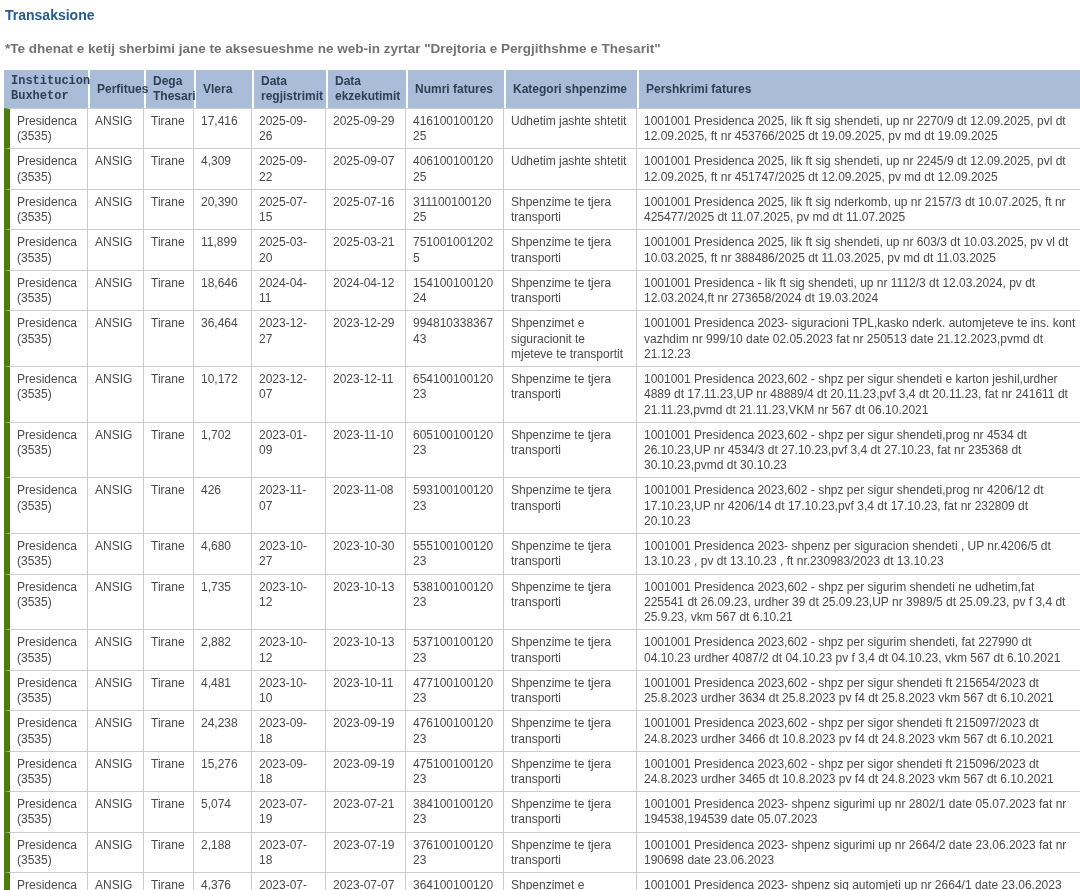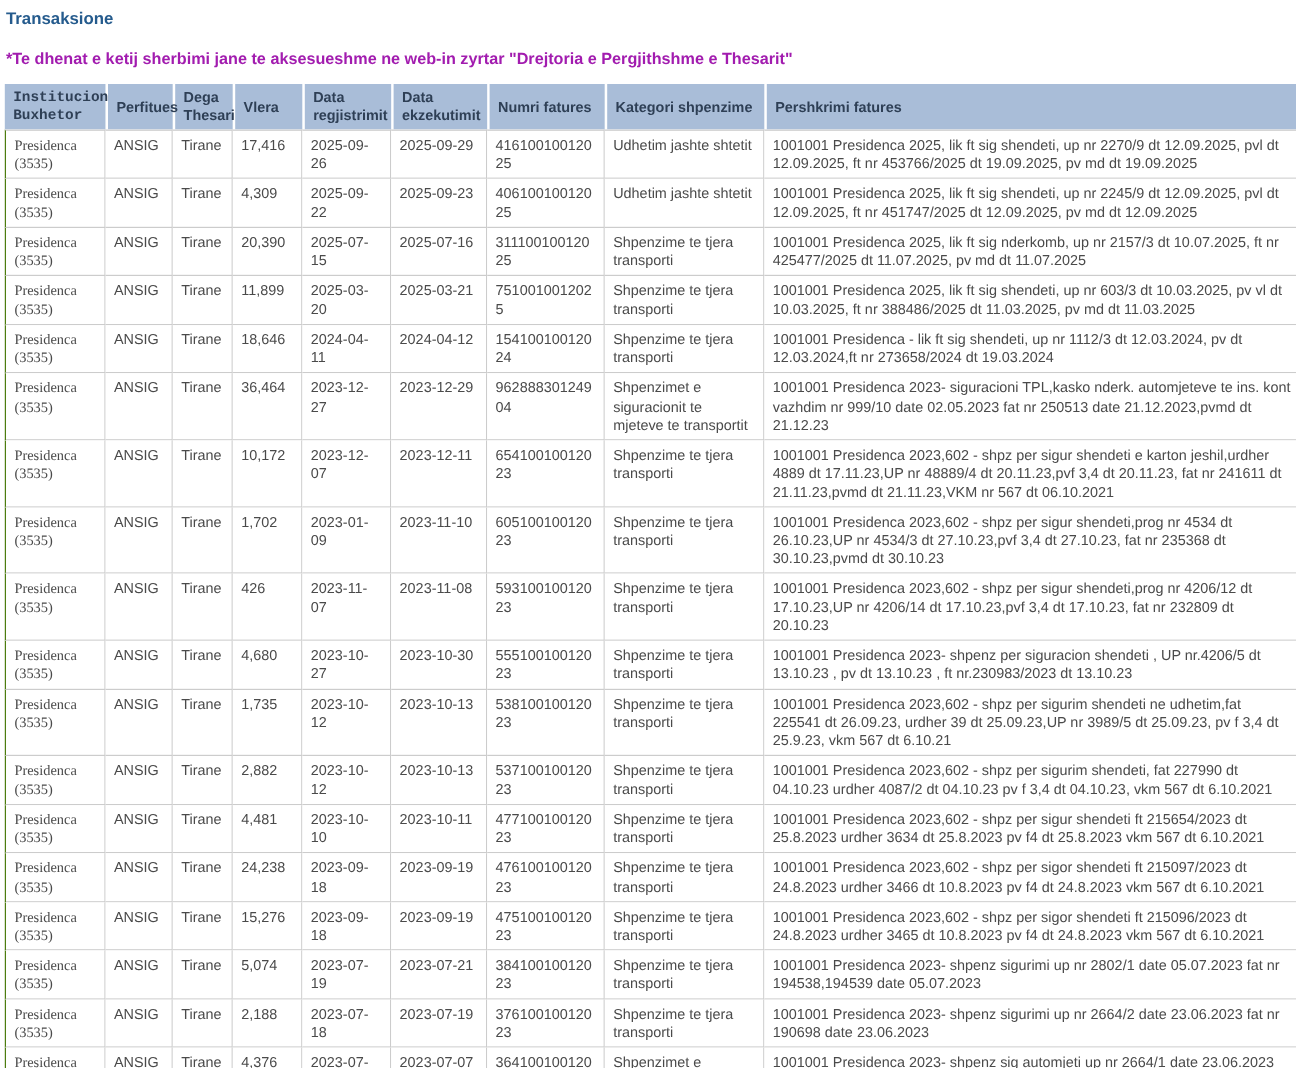--- a/index.html
+++ b/index.html
@@ -12,21 +12,21 @@
   .page { padding: 5px 0 0 4px; }
   .page-title {
     font-size: 14px;
     font-weight: bold;
     color: #255b8d;
     margin: 2px 12px 18px 1px;
   }
   .page-note {
     font-size: 13.5px;
     font-weight: bold;
-    color: #a21caf;
+    color: #737373;
     margin: 0 0 14px 1px;
   }
   table.tx-table {
     width: 1080px;
     table-layout: fixed;
     border-collapse: separate;
     border-spacing: 0;
     font-size: 12px;
     color: #4a4a4a;
   }
@@ -45,21 +45,21 @@
   table.tx-table td {
     vertical-align: top;
     text-align: left;
     padding: 5px 7px 4px 7px;
     line-height: 1.27;
     border-right: 1px solid #cccccc;
     border-bottom: 1px solid #cccccc;
     background: #ffffff;
     word-wrap: break-word;
   }
-  table.tx-table td:first-child { border-left: 1px solid #4d7c0f; font-family: Liberation Serif, serif; }
+  table.tx-table td:first-child { border-left: 6px solid #4d7c0f; }
   table.tx-table tbody tr:first-child td { border-top: 1px solid #cccccc; }
 </style>
 </head>
 <body>
 
 <div class="page">
   <div class="page-title">Transaksione</div>
   <div class="page-note">*Te dhenat e ketij sherbimi jane te aksesueshme ne web-in zyrtar "Drejtoria e Pergjithshme e Thesarit"</div>
 
   <table class="tx-table">
@@ -98,21 +98,21 @@
           <td>41610010012025</td>
           <td>Udhetim jashte shtetit</td>
           <td>1001001 Presidenca 2025, lik ft sig shendeti, up nr 2270/9 dt 12.09.2025, pvl dt 12.09.2025, ft nr 453766/2025 dt 19.09.2025, pv md dt 19.09.2025</td>
         </tr>
         <tr>
           <td>Presidenca (3535)</td>
           <td>ANSIG</td>
           <td>Tirane</td>
           <td>4,309</td>
           <td>2025-09-22</td>
-          <td>2025-09-23</td>
+          <td>2025-09-07</td>
           <td>40610010012025</td>
           <td>Udhetim jashte shtetit</td>
           <td>1001001 Presidenca 2025, lik ft sig shendeti, up nr 2245/9 dt 12.09.2025, pvl dt 12.09.2025, ft nr 451747/2025 dt 12.09.2025, pv md dt 12.09.2025</td>
         </tr>
         <tr>
           <td>Presidenca (3535)</td>
           <td>ANSIG</td>
           <td>Tirane</td>
           <td>20,390</td>
           <td>2025-07-15</td>
@@ -143,21 +143,21 @@
           <td>Shpenzime te tjera transporti</td>
           <td>1001001 Presidenca - lik ft sig shendeti, up nr 1112/3 dt 12.03.2024, pv dt 12.03.2024,ft nr 273658/2024 dt 19.03.2024</td>
         </tr>
         <tr>
           <td>Presidenca (3535)</td>
           <td>ANSIG</td>
           <td>Tirane</td>
           <td>36,464</td>
           <td>2023-12-27</td>
           <td>2023-12-29</td>
-          <td>96288830124904</td>
+          <td>99481033836743</td>
           <td>Shpenzimet e siguracionit te mjeteve te transportit</td>
           <td>1001001 Presidenca 2023- siguracioni TPL,kasko nderk. automjeteve te ins. kont vazhdim nr 999/10 date 02.05.2023 fat nr 250513 date 21.12.2023,pvmd dt 21.12.23</td>
         </tr>
         <tr>
           <td>Presidenca (3535)</td>
           <td>ANSIG</td>
           <td>Tirane</td>
           <td>10,172</td>
           <td>2023-12-07</td>
           <td>2023-12-11</td>

